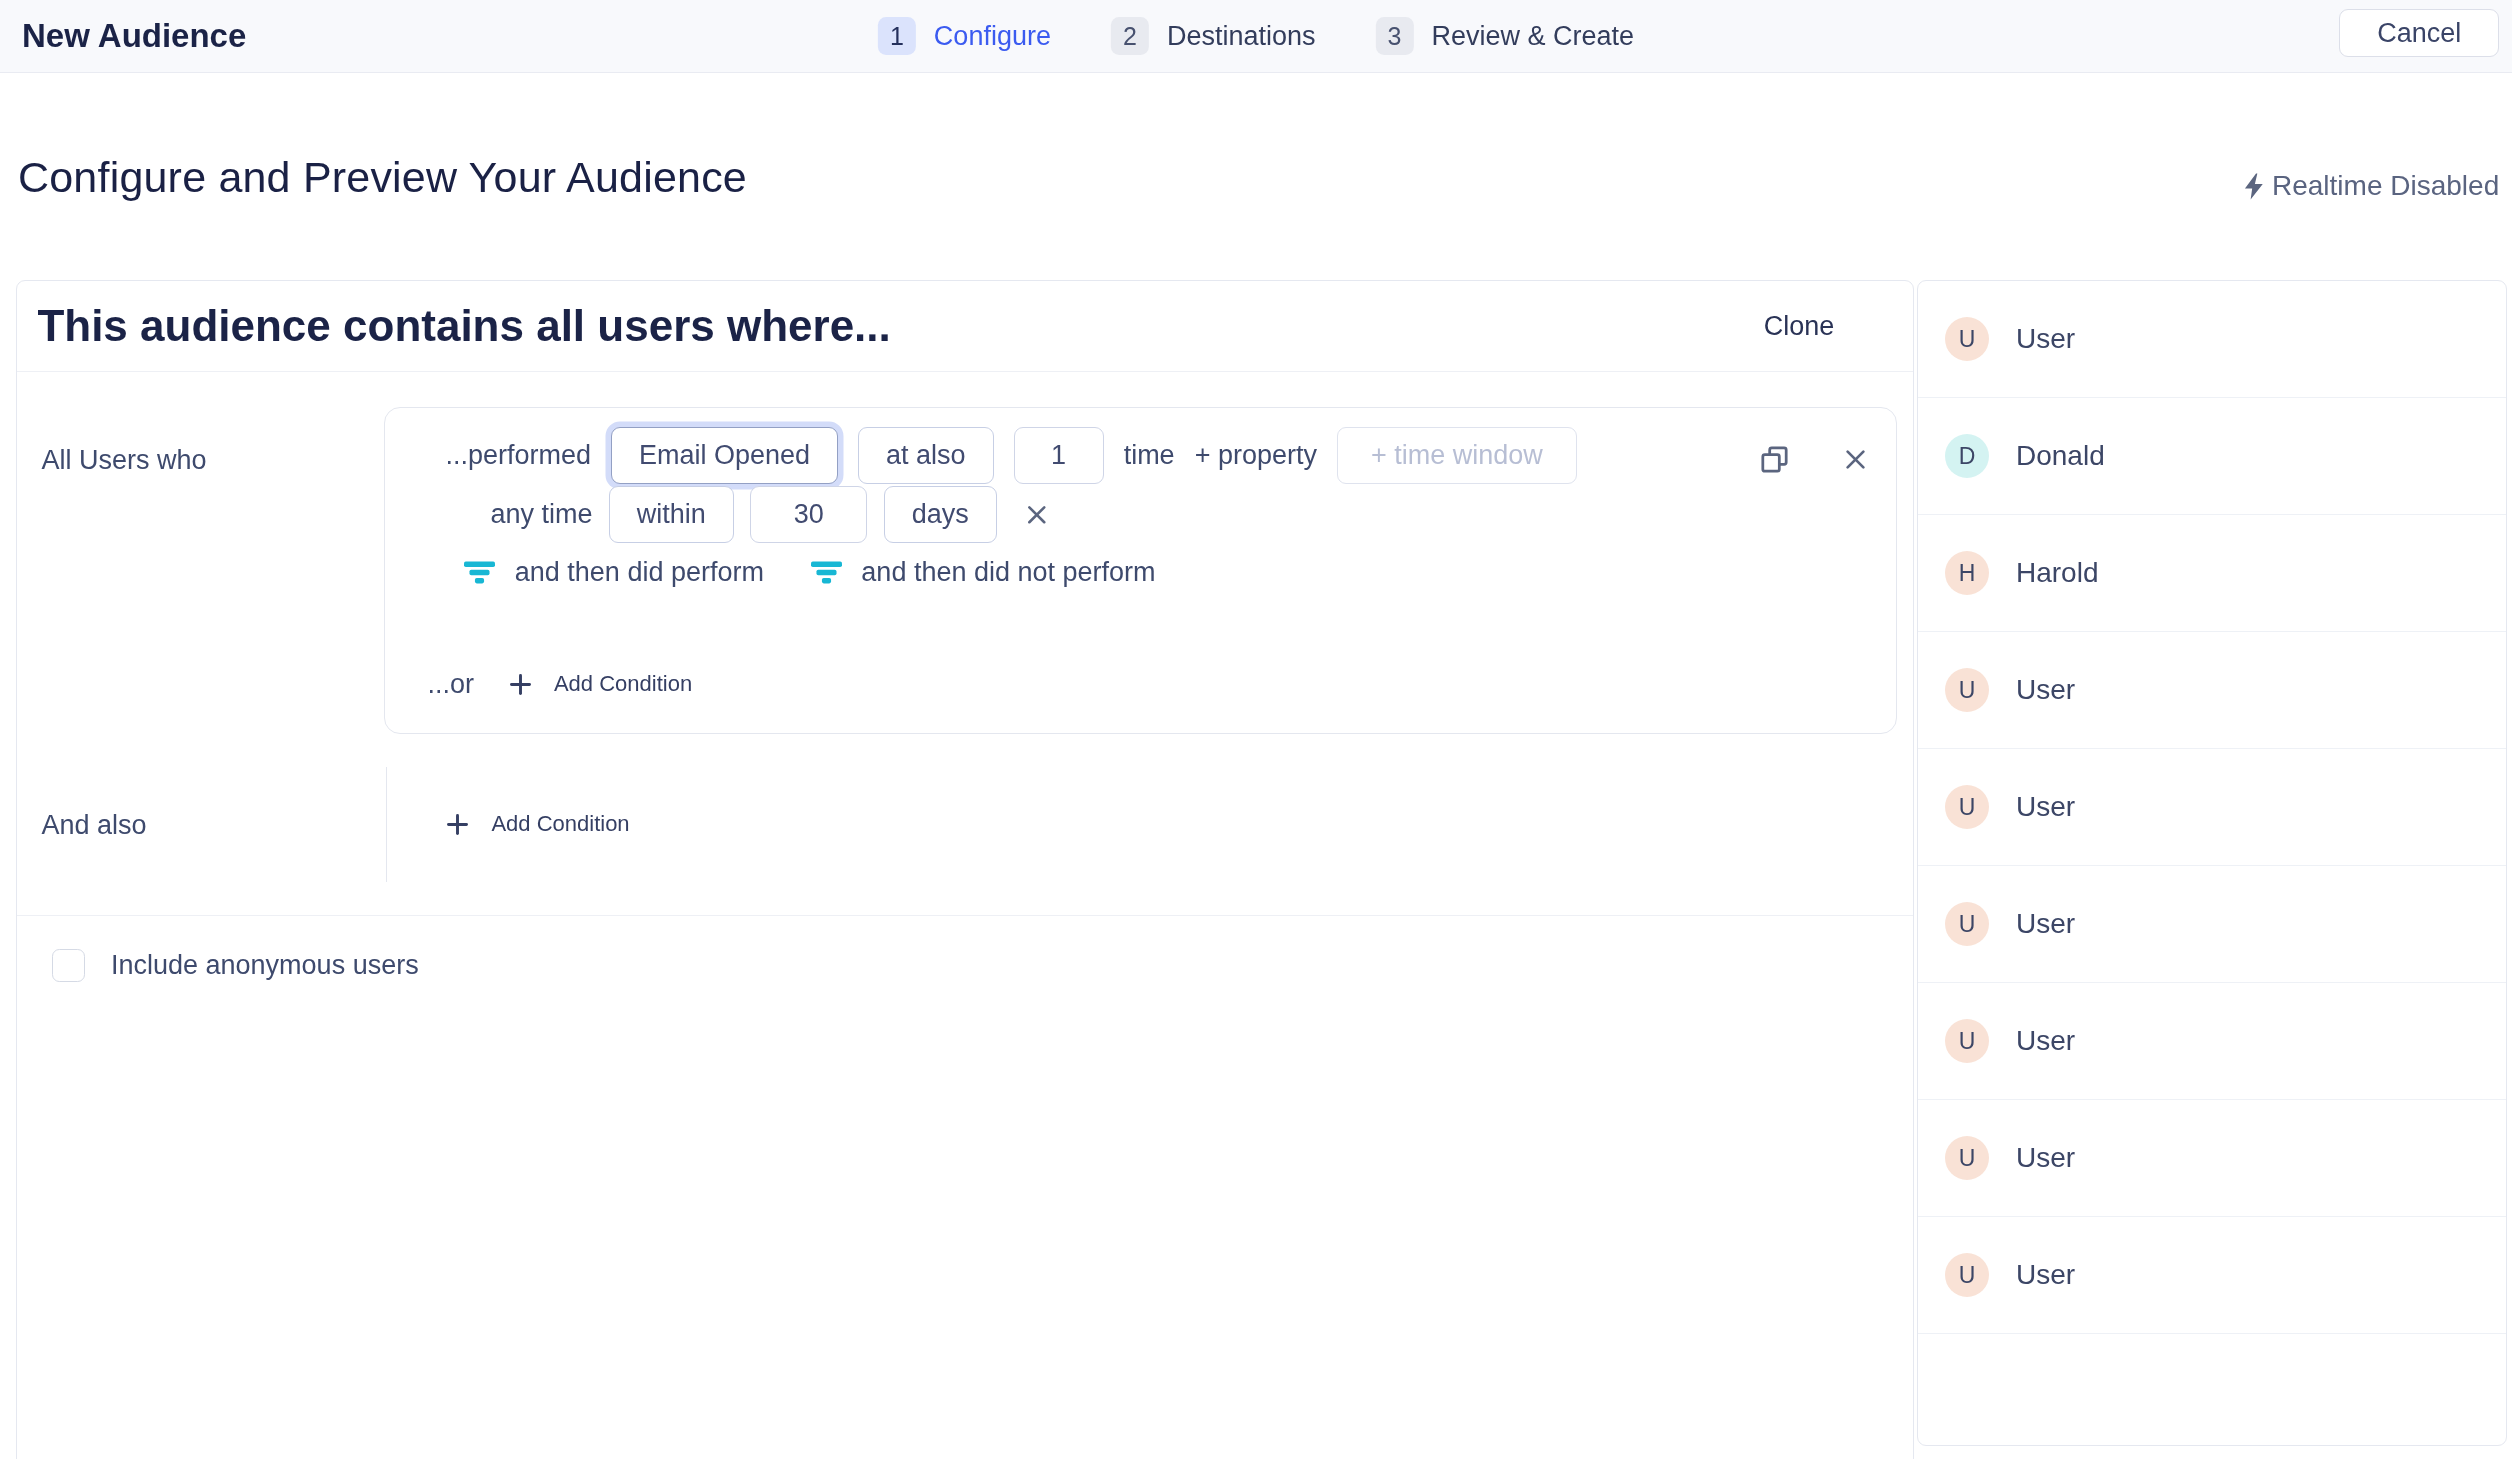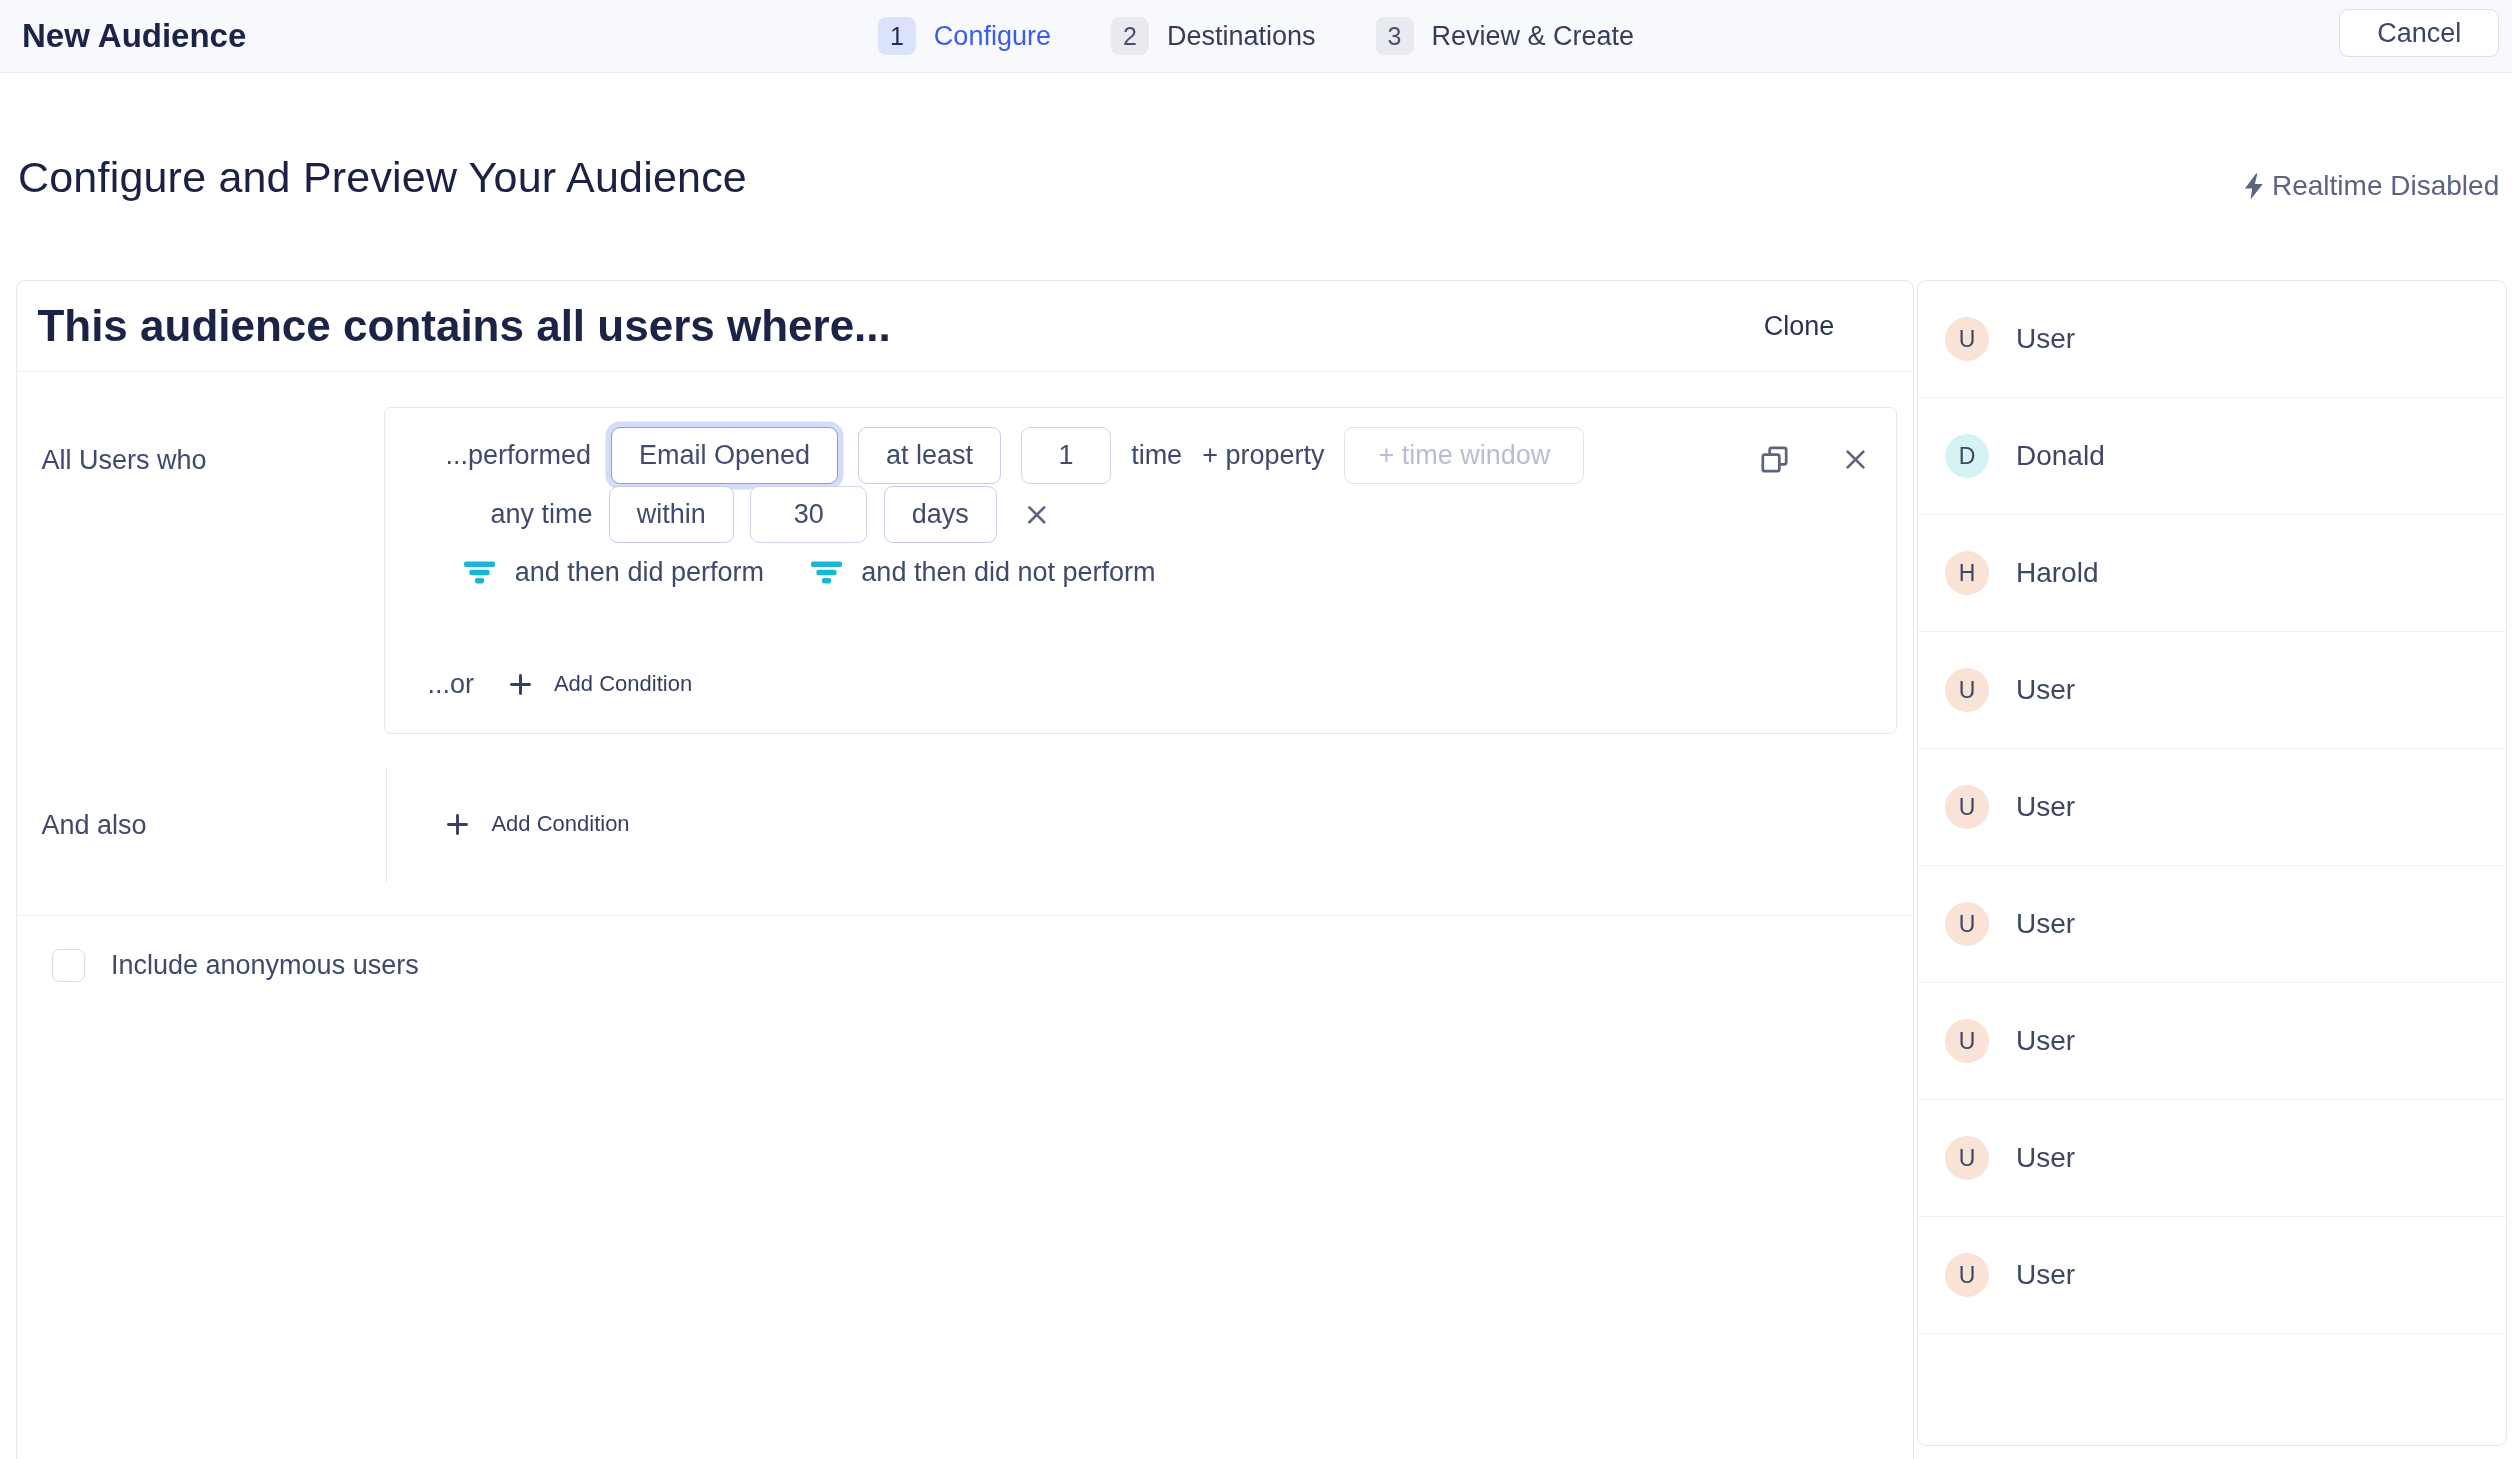--- a/index.html
+++ b/index.html
@@ -36,21 +36,21 @@
     background:#ffffff; border:1.8px solid #e5e8f0; border-radius:9px; }
   .card-header { position:relative; height:91px; border-bottom:1.8px solid #eef0f5; }
   .card-title { position:absolute; left:20px; top:50%; transform:translateY(-50%);
     font-size:44px; font-weight:700; color:#1b2347; }
   .clone-btn { position:absolute; right:79px; top:50%; transform:translateY(-50%);
     font-size:27px; color:#2a3356; font-weight:500; cursor:pointer; }
 
   .group-row { position:relative; }
   .group-label { position:absolute; left:24px; top:38px; font-size:27px; color:#3e4a6d; }
   .cond-box { position:relative; margin:35px 16.4px 0 367px; height:327px;
-    border:1.8px solid #e4e7ef; border-radius:7px; background:#ffffff; }
+    border:1.8px solid #e4e7ef; border-radius:16px; background:#ffffff; }
   .cond-row1 { display:flex; align-items:center; gap:20px;
     padding:19px 174px 0 60px; }
   .cond-row2 { display:flex; align-items:center; gap:16.4px;
     margin-top:1.8px; padding-left:105px; }
   .cond-row3 { display:flex; align-items:center; margin-top:14.6px; padding-left:76px; }
   .cond-text { font-size:27px; color:#3e4a6d; white-space:nowrap; }
   .pill { height:57px; display:flex; align-items:center; justify-content:center;
     background:#fff; border:1.8px solid #c7cfe5; border-radius:9px;
     font-size:27px; color:#414b70; padding:0 27px; cursor:pointer; }
   .pill.focused { border-color:#93a0c4; box-shadow:0 0 0 5.5px #d3dcf9; }
@@ -148,21 +148,21 @@
   </div>
 
   <div class="group-row">
     <div class="group-label">All Users who</div>
 
     <div class="cond-box">
 
       <div class="cond-row1">
         <span class="cond-text">...performed</span>
         <div class="pill focused">Email Opened</div>
-        <div class="pill">at least</div>
+        <div class="pill">at also</div>
         <input class="num-input" value="1" style="">
         <span class="cond-text">time</span>
         <span class="link-text">+ property</span>
         <div class="ghost-pill">+ time window</div>
       </div>
 
       <div class="row-icons">
         <span class="icon-btn">
           <svg width="33" height="33" viewBox="0 0 24 24" fill="none" stroke="#5b657f" stroke-width="2">
             <rect x="8.5" y="3.5" width="12" height="12" rx="1.5"></rect>

